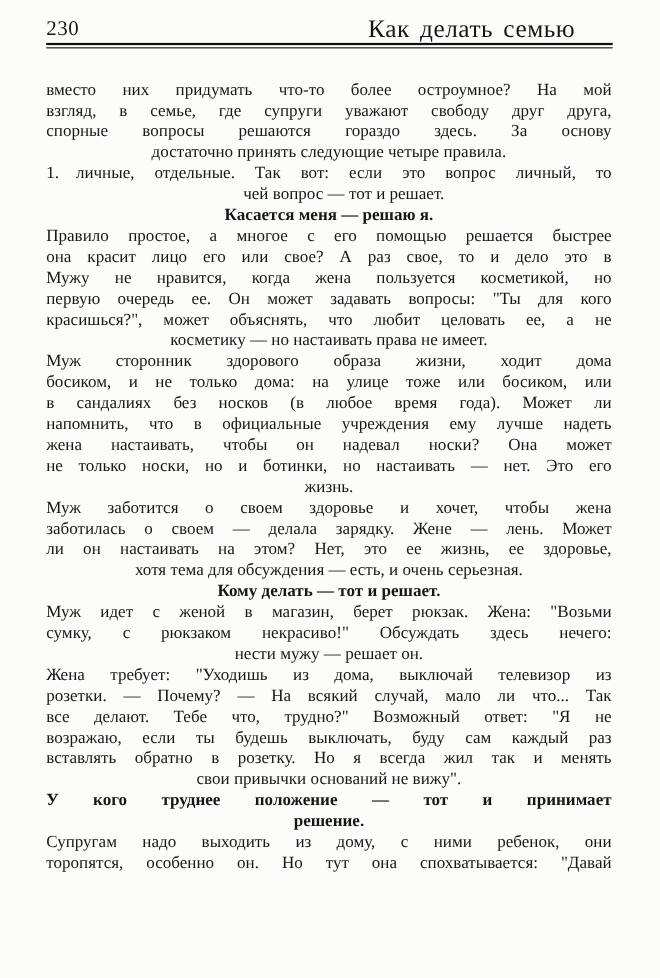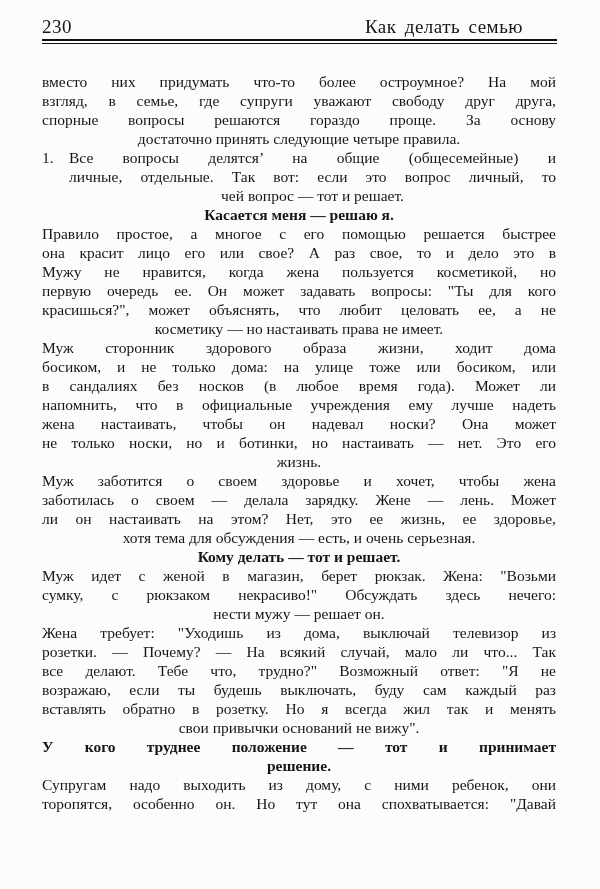--- a/index.html
+++ b/index.html
@@ -21,21 +21,21 @@
     justify-content: space-between;
     align-items: center;
     margin: 15px 44px 0 42px;
     height: 23px;
   }
   .page-number {
     font-size: 19px;
     letter-spacing: 0.5px;
   }
   .running-title {
-    font-size: 19px;
+    font-size: 23px;
     letter-spacing: 0.5px;
     word-spacing: 3px;
     margin-right: 33px;
   }
   .header-rule {
     margin: 1px 43px 0 42px;
     height: 2px;
     border-top: 2.5px solid #101010;
     border-bottom: 1px solid #101010;
   }
@@ -79,26 +79,25 @@
 <div class="page">
   <div class="running-head">
     <span class="page-number">230</span>
     <span class="running-title">Как делать семью</span>
   </div>
   <div class="header-rule"></div>
   <div class="text-body">
       <div class="block p">
         <div class="line j">вместо них придумать что-то более остроумное? На мой</div>
         <div class="line j">взгляд, в семье, где супруги уважают свободу друг друга,</div>
-        <div class="line j">спорные вопросы решаются гораздо проще. За основу</div>
+        <div class="line j">спорные вопросы решаются гораздо здесь. За основу</div>
         <div class="line l">достаточно принять следующие четыре правила.</div>
       </div>
       <div class="block list">
         <span class="marker">1.</span>
-        <div class="line j">Все вопросы делятся’ на общие (общесемейные) и</div>
         <div class="line j">личные, отдельные. Так вот: если это вопрос личный, то</div>
         <div class="line l">чей вопрос — тот и решает.</div>
       </div>
       <div class="block h">
         <div class="line l">Касается меня — решаю я.</div>
       </div>
       <div class="block p">
         <div class="line j">Правило простое, а многое с его помощью решается быстрее</div>
       </div>
       <div class="block p">

